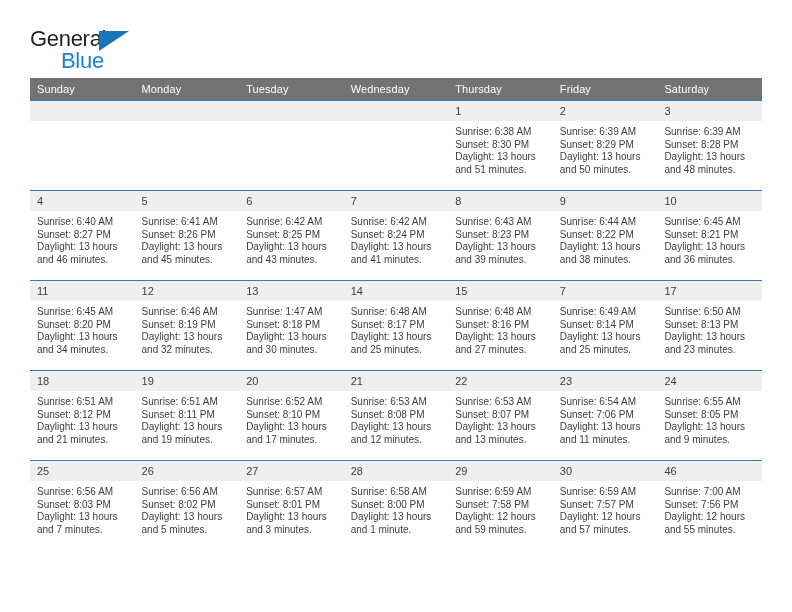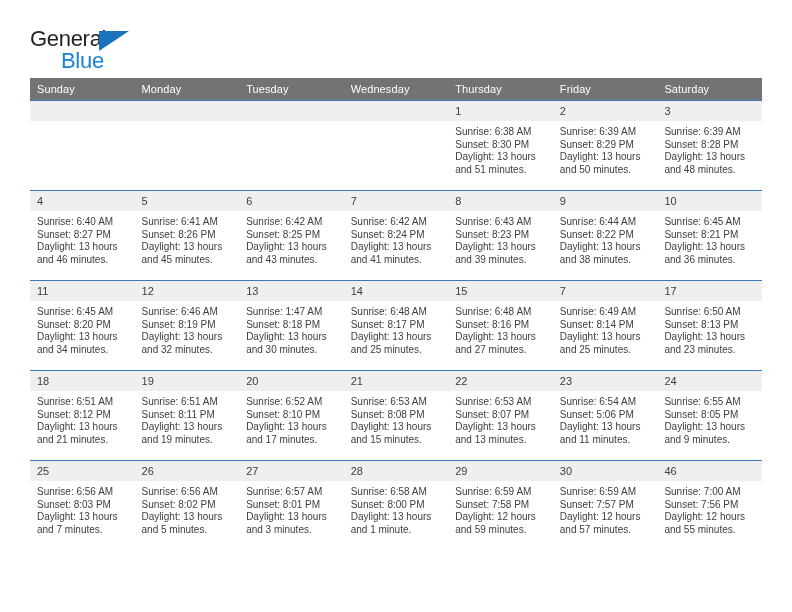--- a/index.html
+++ b/index.html
@@ -395,37 +395,37 @@
             <div>Daylight: 13 hours</div>
             <div>and 17 minutes.</div>
           </div>
         </td>
         <td>
           <div class="daynum">21</div>
           <div class="info">
             <div>Sunrise: 6:53 AM</div>
             <div>Sunset: 8:08 PM</div>
             <div>Daylight: 13 hours</div>
-            <div>and 15 minutes.</div>
+            <div>and 12 minutes.</div>
           </div>
         </td>
         <td>
           <div class="daynum">22</div>
           <div class="info">
             <div>Sunrise: 6:53 AM</div>
             <div>Sunset: 8:07 PM</div>
             <div>Daylight: 13 hours</div>
             <div>and 13 minutes.</div>
           </div>
         </td>
         <td>
           <div class="daynum">23</div>
           <div class="info">
             <div>Sunrise: 6:54 AM</div>
-            <div>Sunset: 5:06 PM</div>
+            <div>Sunset: 7:06 PM</div>
             <div>Daylight: 13 hours</div>
             <div>and 11 minutes.</div>
           </div>
         </td>
         <td>
           <div class="daynum">24</div>
           <div class="info">
             <div>Sunrise: 6:55 AM</div>
             <div>Sunset: 8:05 PM</div>
             <div>Daylight: 13 hours</div>

